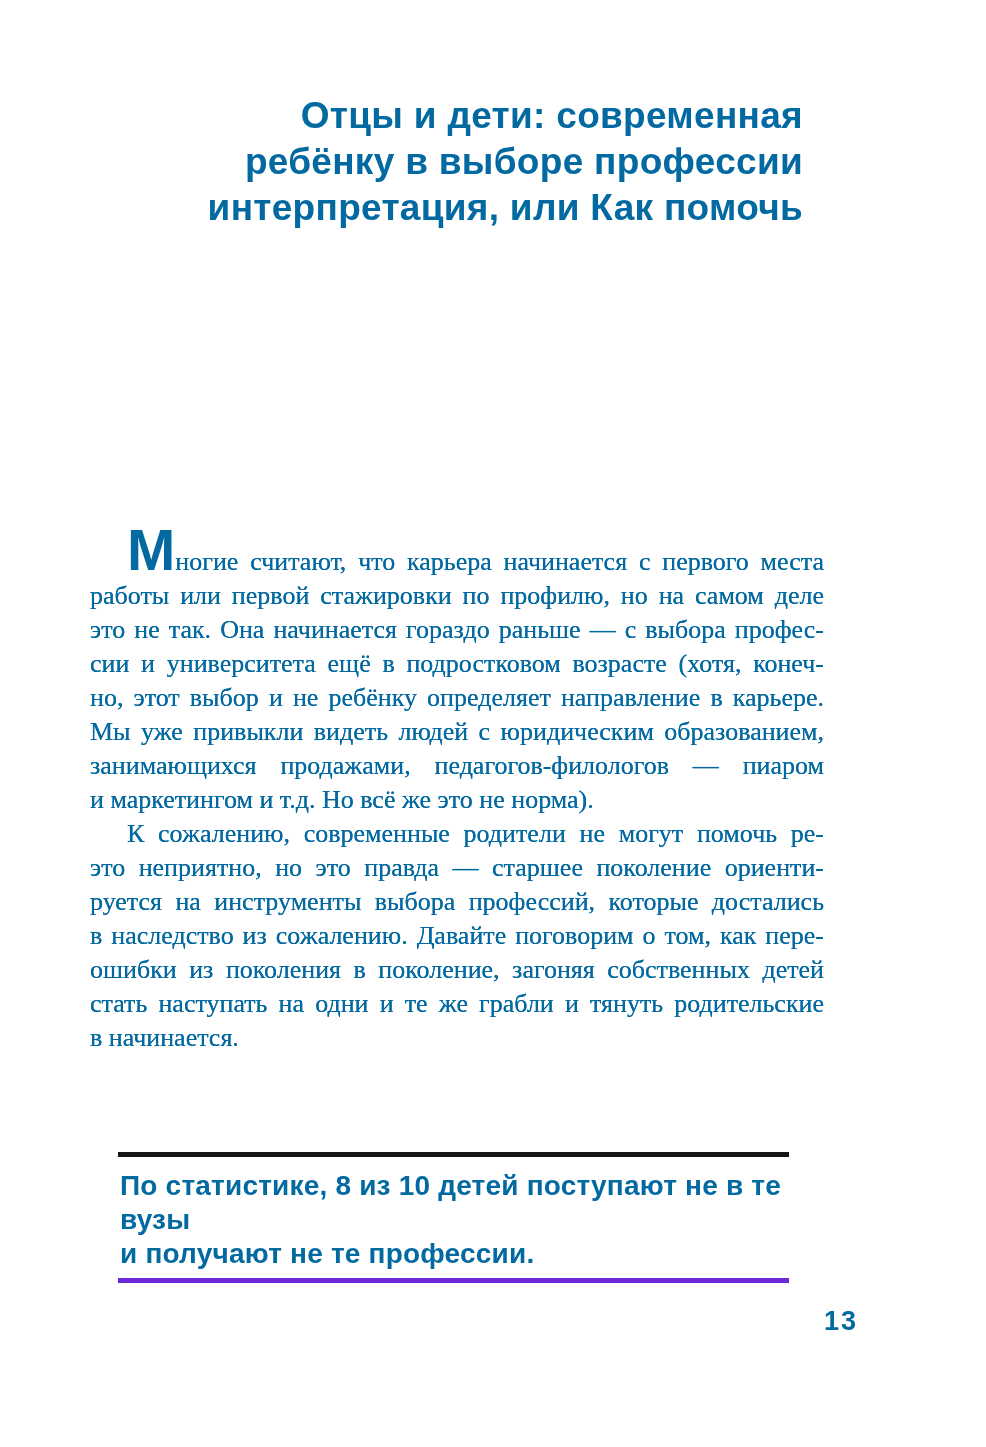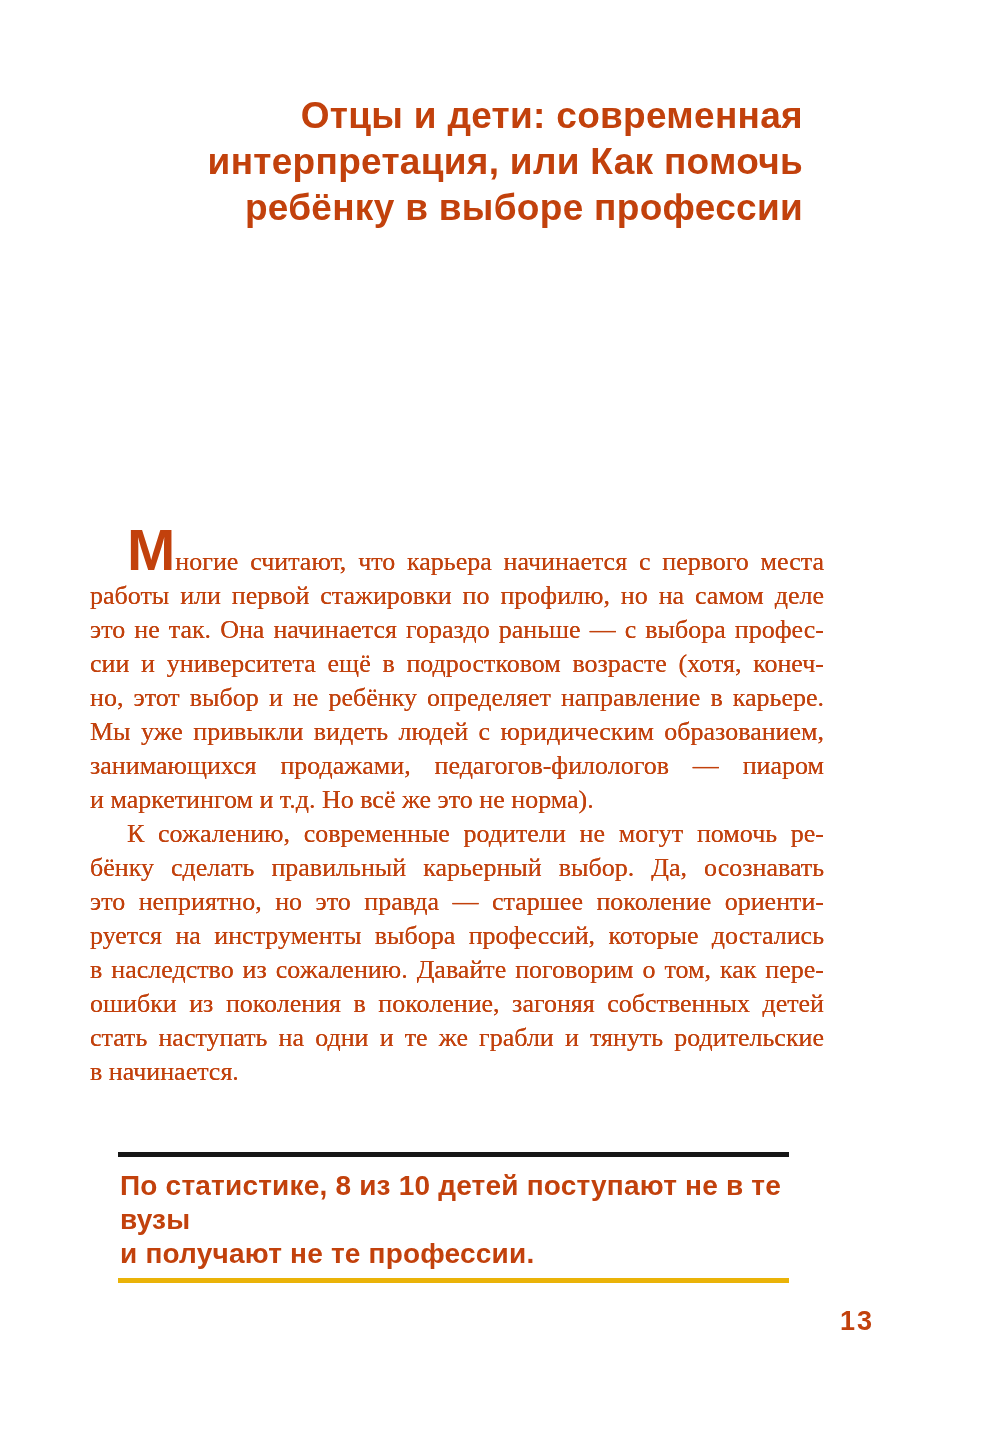--- a/index.html
+++ b/index.html
@@ -1,21 +1,21 @@
 <!DOCTYPE html>
 <html lang="ru"><head>
 <meta charset="utf-8">
 <style>
   html, body { margin: 0; padding: 0; background: #ffffff; }
   .page {
     position: relative;
     width: 986px;
     height: 1447px;
     background: #ffffff;
-    color: #c2410c;
+    color: #0369a1;
     overflow: hidden;
     font-family: "Liberation Sans", sans-serif;
   }
   
   .title {
     position: absolute;
     top: 93px;
     left: 110px;
     right: 183px;
     text-align: right;
@@ -51,62 +51,61 @@
     text-shadow: none;
     vertical-align: baseline;
   }
   
   .callout {
     position: absolute;
     left: 118px;
     top: 1152px;
     width: 669px;
     border-top: 5px solid #161616;
-    border-bottom: 5px solid #eab308;
+    border-bottom: 5px solid #6d28d9;
     padding: 12px 0 7px 2px;
     font-weight: 700;
     font-size: 28px;
     line-height: 34px;
     letter-spacing: 0.2px;
   }
   .pagenum {
     position: absolute;
     left: 824px;
     top: 1306px;
     width: 50px;
-    text-align: right;
+    text-align: left;
     font-weight: 700;
     font-size: 27px;
     letter-spacing: 2px;
   }
 </style>
 </head>
 <body>
 
 <div class="page">
 
   <header class="title">
     <div>Отцы и дети: современная</div>
+    <div>ребёнку в выборе профессии</div>
     <div>интерпретация, или Как помочь</div>
-    <div>ребёнку в выборе профессии</div>
   </header>
 
   <main class="body">
 
     <div class="bline indent"><span class="cap">М</span><span>ногие считают, что карьера начинается с первого места</span></div>
     <div class="bline">работы или первой стажировки по профилю, но на самом деле</div>
     <div class="bline">это не так. Она начинается гораздо раньше — с выбора профес-</div>
     <div class="bline">сии и университета ещё в подростковом возрасте (хотя, конеч-</div>
     <div class="bline">но, этот выбор и не ребёнку определяет направление в карьере.</div>
     <div class="bline">Мы уже привыкли видеть людей с юридическим образованием,</div>
     <div class="bline">занимающихся продажами, педагогов-филологов — пиаром</div>
     <div class="bline end">и маркетингом и т.д. Но всё же это не норма).</div>
 
     <div class="bline indent">К сожалению, современные родители не могут помочь ре-</div>
-    <div class="bline">бёнку сделать правильный карьерный выбор. Да, осознавать</div>
     <div class="bline">это неприятно, но это правда — старшее поколение ориенти-</div>
     <div class="bline">руется на инструменты выбора профессий, которые достались</div>
     <div class="bline">в наследство из сожалению. Давайте поговорим о том, как пере-</div>
     <div class="bline">ошибки из поколения в поколение, загоняя собственных детей</div>
     <div class="bline">стать наступать на одни и те же грабли и тянуть родительские</div>
     <div class="bline end">в начинается.</div>
   </main>
 
   <aside class="callout">
     <div>По статистике, 8 из 10 детей поступают не в те вузы</div>

